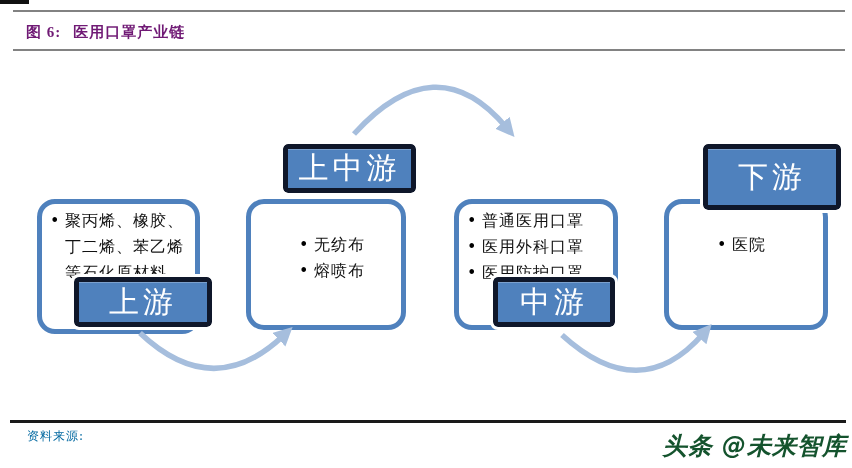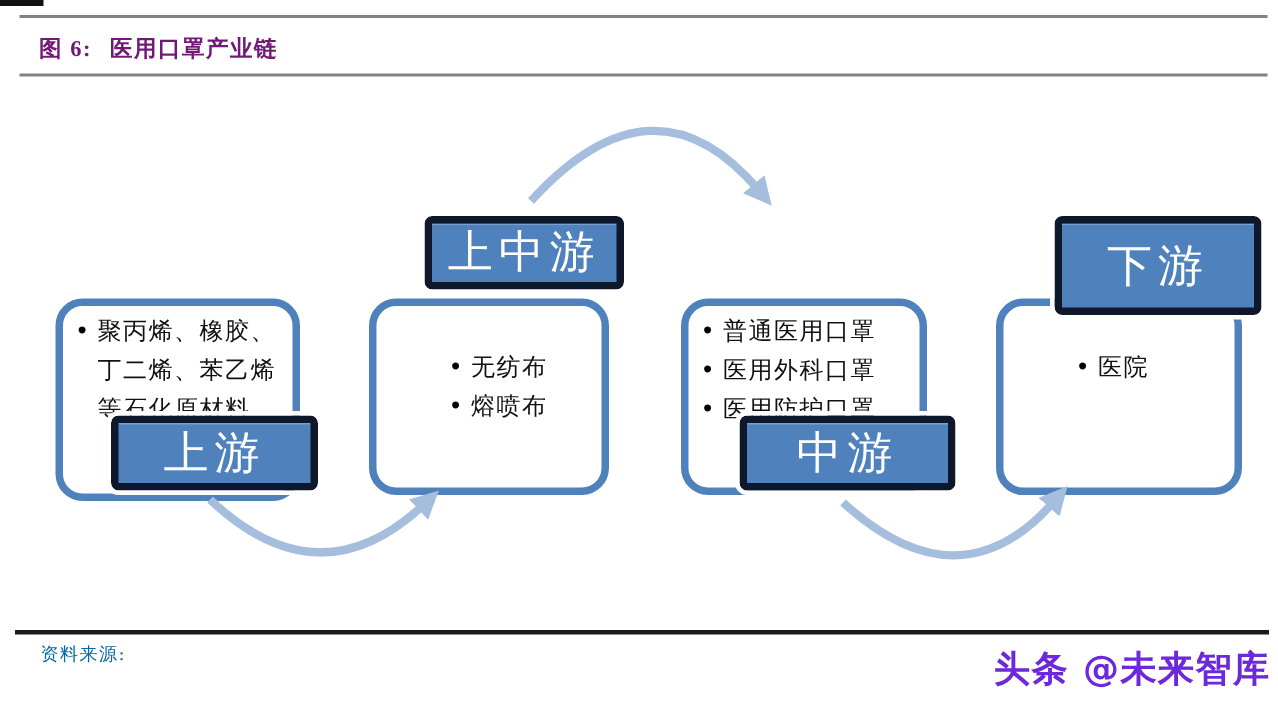--- a/index.html
+++ b/index.html
@@ -35,33 +35,33 @@
   .pad-top .items { padding-top: 28px; padding-left: 48px; }
 
   .stage-label { position: absolute; background: #4f81bd; border: 5px solid #0f172a;
                  outline: 3px solid #ffffff; border-radius: 5px; color: #ffffff;
                  display: flex; align-items: center; justify-content: center;
                  font-size: 30px; letter-spacing: 4px; z-index: 3;
                  font-family: "DejaVu Serif", "Liberation Serif", serif;
                  box-shadow: inset 0 1px 0 rgba(255,255,255,.25); }
   .label-1 { left: 74px;  top: 222px; width: 138px; height: 50px; text-align: right; }
   .label-2 { left: 283px; top: 89px;  width: 133px; height: 49px; }
-  .label-3 { left: 493px; top: 222px; width: 144px; height: 50px; align-items: center; }
+  .label-3 { left: 493px; top: 222px; width: 122px; height: 50px; align-items: center; }
   .label-4 { left: 703px; top: 89px;  width: 138px; height: 66px; }
 
   .arrow-layer { position: absolute; left: 0; top: 0; width: 852px; height: 360px;
                  pointer-events: none; z-index: 2; }
 
   
   .source-label { position: absolute; left: 27px; top: 428px; font-size: 12px; color: #0369a1;
                   letter-spacing: 1px; font-family: "DejaVu Serif", "Liberation Serif", serif; }
   .watermark { position: absolute; right: 5px; top: 430px; font-size: 24px; font-weight: bold;
-               color: #6d28d9; letter-spacing: 1px;
+               color: #14532d; letter-spacing: 1px;
                text-shadow: 2px 2px 0 #ffffff, 1px 1px 0 #ffffff;
-               font-family: "DejaVu Sans", "Liberation Sans", sans-serif; }
+               font-family: "DejaVu Sans", "Liberation Sans", sans-serif; font-style: italic; }
 </style>
 </head>
 <body>
 
 <div class="page">
 
   <div class="mini-bar"></div>
   <div class="rule rule-top"></div>
 
   <div class="fig-title">

